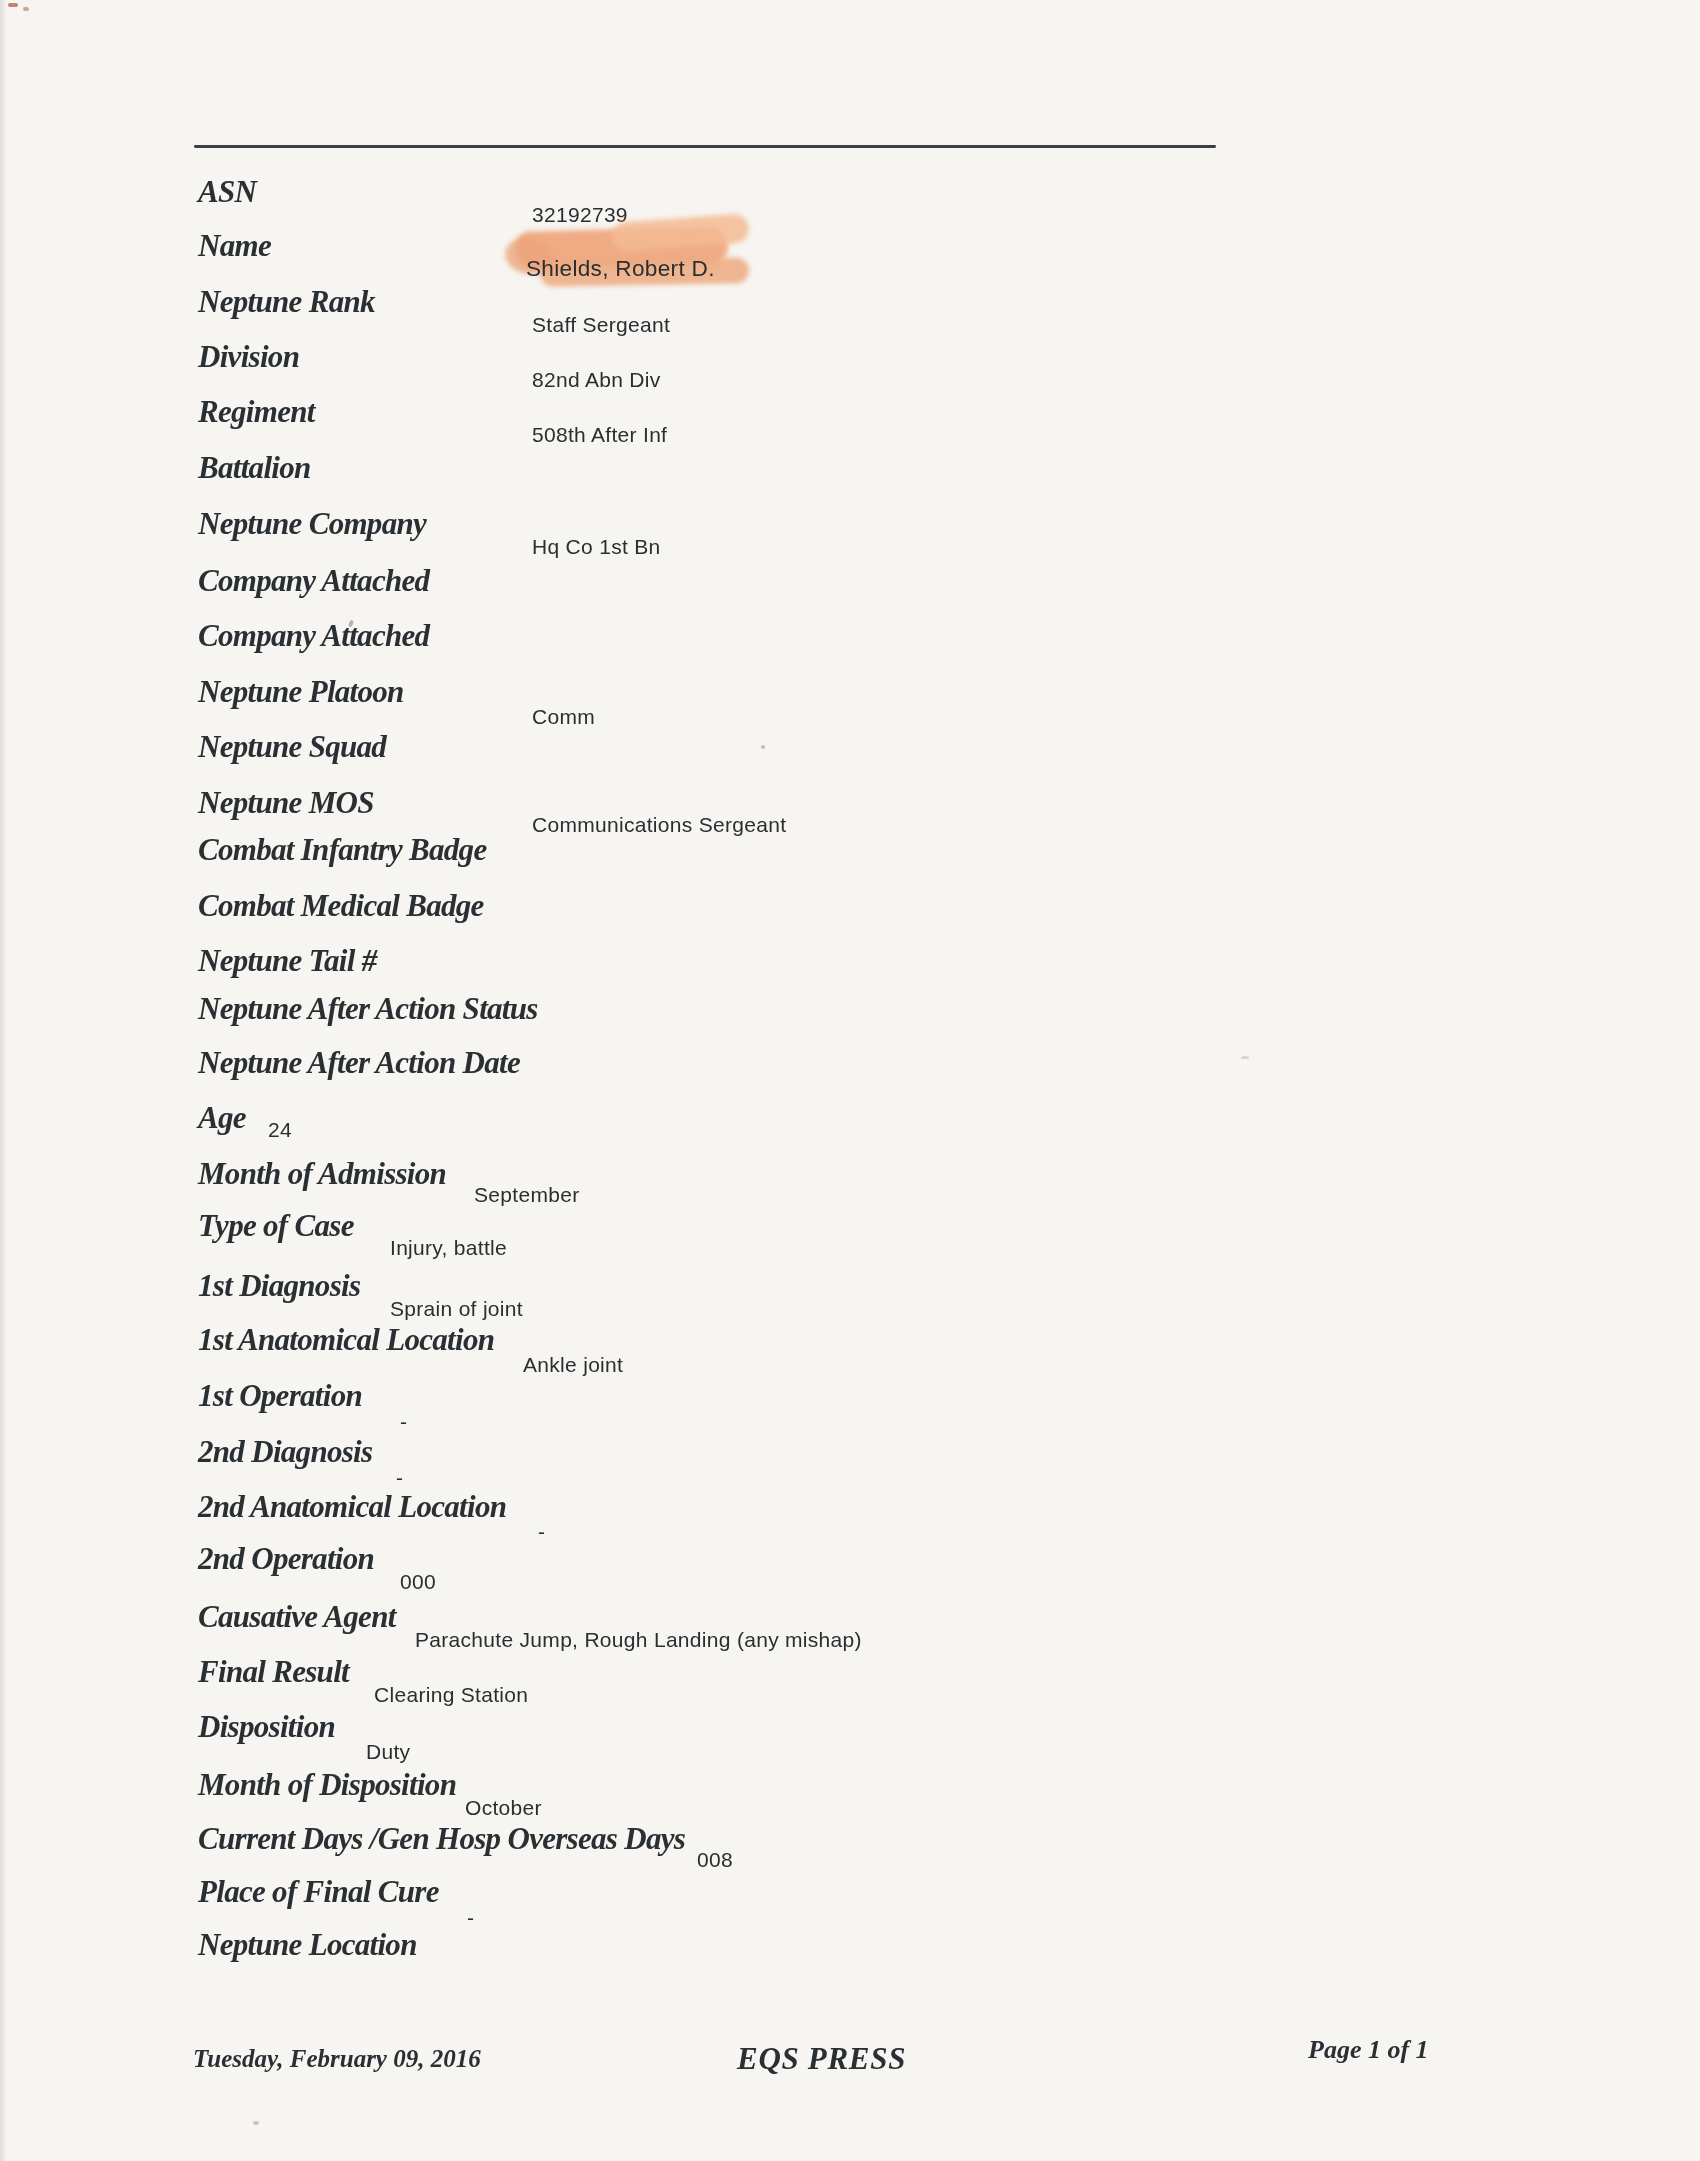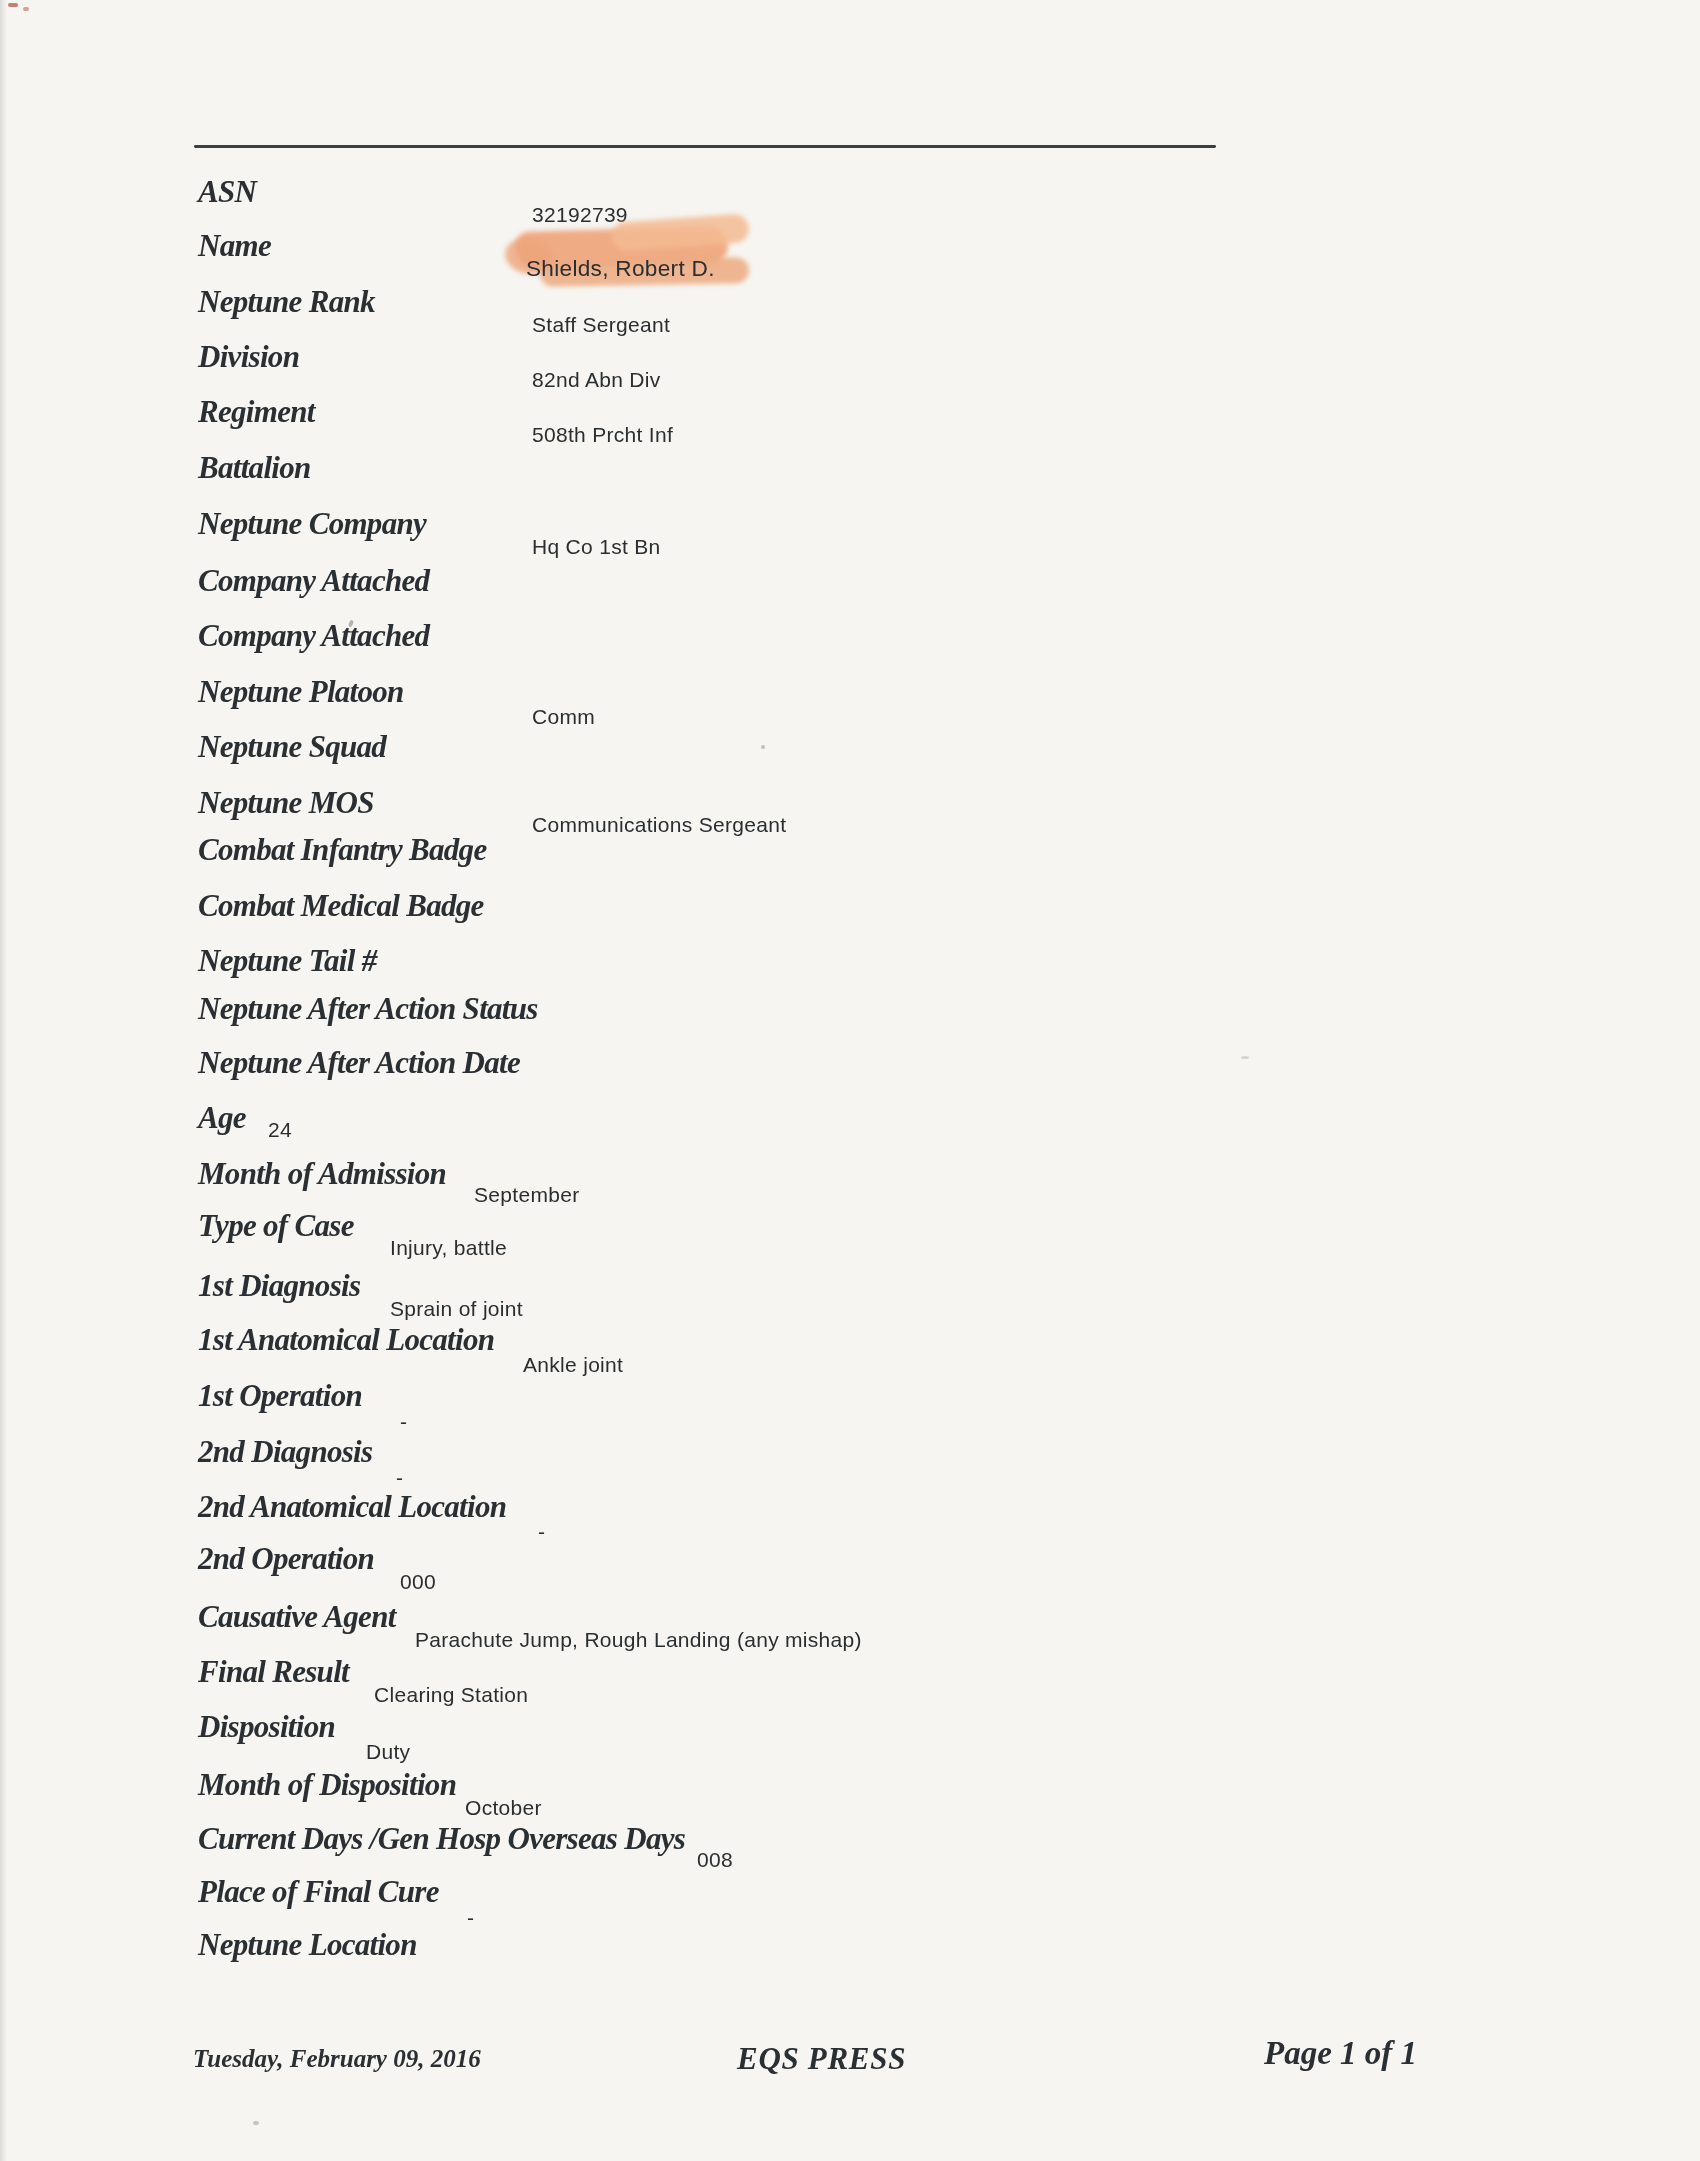--- a/index.html
+++ b/index.html
@@ -38,21 +38,21 @@
   .hl .blob{position:absolute;filter:blur(2.7px);}
   .hl .b1{left:6.8px;top:12.3px;width:212px;height:37px;background:#efa479;opacity:.9;border-radius:19px 27px 23px 27px;transform:rotate(-1.5deg);}
   .hl .b2{left:103px;top:1.4px;width:137px;height:29px;background:#f4bb93;opacity:.85;border-radius:27px;transform:rotate(-4deg);}
   .hl .b3{left:31px;top:42px;width:209px;height:26px;background:#edaa80;opacity:.85;border-radius:18px;transform:rotate(-1deg);}
   .hl .b4{left:-4.1px;top:20.5px;width:48px;height:36px;background:#eda47b;opacity:.8;border-radius:50%;transform:rotate(10deg);}
   .footer-item{
     position:absolute;font-weight:bold;font-style:italic;color:#2a2f33;white-space:nowrap;
   }
   .f-date{left:193px;top:2045px;font-size:25px;}
   .f-press{left:737px;top:2041px;font-size:31px;letter-spacing:0.7px;}
-  .f-page{left:1264px;top:2035px;font-size:33px;text-align:center;}
+  .f-page{left:1308px;top:2035px;font-size:26px;text-align:center;}
   .speck{position:absolute;border-radius:50%;}
 </style>
 </head>
 <body>
 
 <div class="page">
   <div class="edge-shade"></div>
 
   <div class="title-rule"></div>
 
@@ -77,21 +77,21 @@
     <span class="fvalue" style="left:526px;top:6.8px;font-size:22.6px">Shields, Robert D.</span>
   </div>
 
   <div class="row" style="top:339px">
     <span class="flabel">Division</span>
     <span class="fvalue">82nd Abn Div</span>
   </div>
 
   <div class="row" style="top:394px">
     <span class="flabel">Regiment</span>
-    <span class="fvalue">508th Prcht Inf</span>
+    <span class="fvalue">508th After Inf</span>
   </div>
 
   <div class="row" style="top:450px">
     <span class="flabel">Battalion</span>
     <span class="fvalue"></span>
   </div>
 
   <div class="row" style="top:506px">
     <span class="flabel">Neptune Company</span>
     <span class="fvalue">Hq Co 1st Bn</span>

